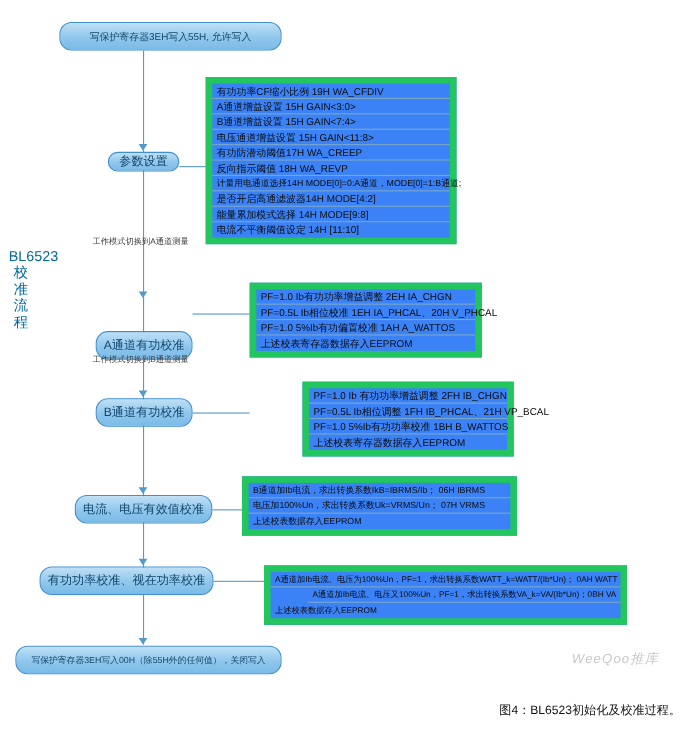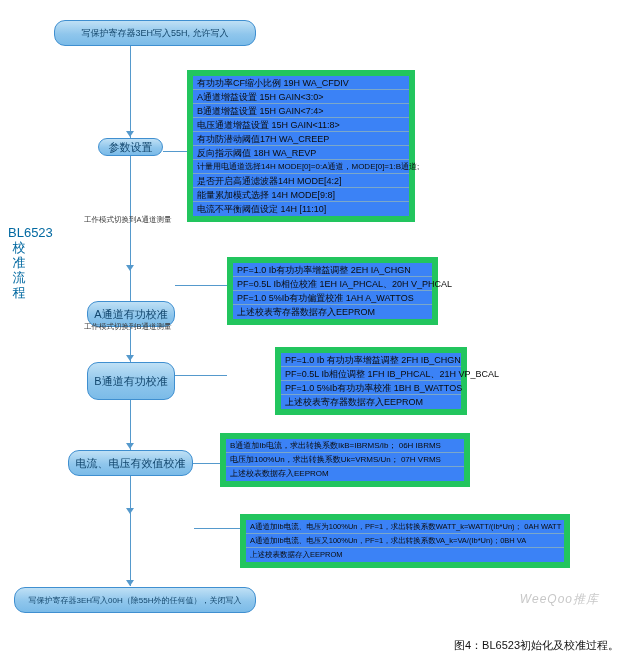--- a/index.html
+++ b/index.html
@@ -111,45 +111,46 @@
     <div class="row">PF=1.0 Ib有功功率增益调整  2EH IA_CHGN</div>
     <div class="row">PF=0.5L Ib相位校准  1EH IA_PHCAL、20H V_PHCAL</div>
     <div class="row">PF=1.0 5%Ib有功偏置校准  1AH A_WATTOS</div>
     <div class="row">上述校表寄存器数据存入EEPROM</div>
   </div>
 
   <div class="note" style="left:84px;top:322px;">工作模式切换到B通道测量</div>
 
   <div class="arrow-down" style="left:126px;top:355px;"></div>
 
-  <div class="node" style="left:87px;top:362px;width:88px;height:38px;">B通道有功校准</div>
+  <div class="node" style="left:87px;top:362px;width:88px;height:26px;">B通道有功校准</div>
   <div class="hline" style="left:175px;top:375px;width:52px;"></div>
   <div class="block" style="left:227px;top:347px;width:192px;margin-left:48px;">
     <div class="row">PF=1.0 Ib 有功功率增益调整  2FH IB_CHGN</div>
     <div class="row">PF=0.5L Ib相位调整  1FH IB_PHCAL、21H VP_BCAL</div>
     <div class="row">PF=1.0 5%Ib有功功率校准  1BH B_WATTOS</div>
     <div class="row">上述校表寄存器数据存入EEPROM</div>
   </div>
 
   <div class="arrow-down" style="left:126px;top:443px;"></div>
 
   <div class="node" style="left:68px;top:450px;width:125px;height:26px;">电流、电压有效值校准</div>
   <div class="hline" style="left:193px;top:463px;width:27px;"></div>
   <div class="block" style="left:220px;top:433px;width:250px;">
     <div class="row" style="font-size:8px;">B通道加Ib电流，求出转换系数IkB=IBRMS/Ib；  06H IBRMS</div>
     <div class="row" style="font-size:8px;">电压加100%Un，求出转换系数Uk=VRMS/Un；  07H VRMS</div>
     <div class="row" style="font-size:8px;">上述校表数据存入EEPROM</div>
   </div>
 
   <div class="arrow-down" style="left:126px;top:508px;"></div>
 
+  <div class="node" style="left:36px;top:515px;width:158px;height:26px;">有功功率校准、视在功率校准</div>
   <div class="hline" style="left:194px;top:528px;width:46px;"></div>
   <div class="block" style="left:240px;top:514px;width:330px;">
     <div class="row" style="font-size:7.5px;">A通道加Ib电流、电压为100%Un，PF=1，求出转换系数WATT_k=WATT/(Ib*Un)；  0AH WATT</div>
-    <div class="row" style="font-size:7.5px;">A通道加Ib电流、电压又100%Un，PF=1，求出转换系数VA_k=VA/(Ib*Un)；0BH VA</div>
+    <div class="row" style="font-size:7.5px;margin-left:34px;">A通道加Ib电流、电压又100%Un，PF=1，求出转换系数VA_k=VA/(Ib*Un)；0BH VA</div>
     <div class="row" style="font-size:7.5px;">上述校表数据存入EEPROM</div>
   </div>
 
   <div class="arrow-down" style="left:126px;top:580px;"></div>
 
   <div class="node wide" style="left:14px;top:587px;width:242px;height:26px;font-size:8px;">写保护寄存器3EH写入00H（除55H外的任何值），关闭写入</div>
 
   <div class="watermark">WeeQoo推库</div>
   <div class="caption">图4：BL6523初始化及校准过程。</div>
 </div>

